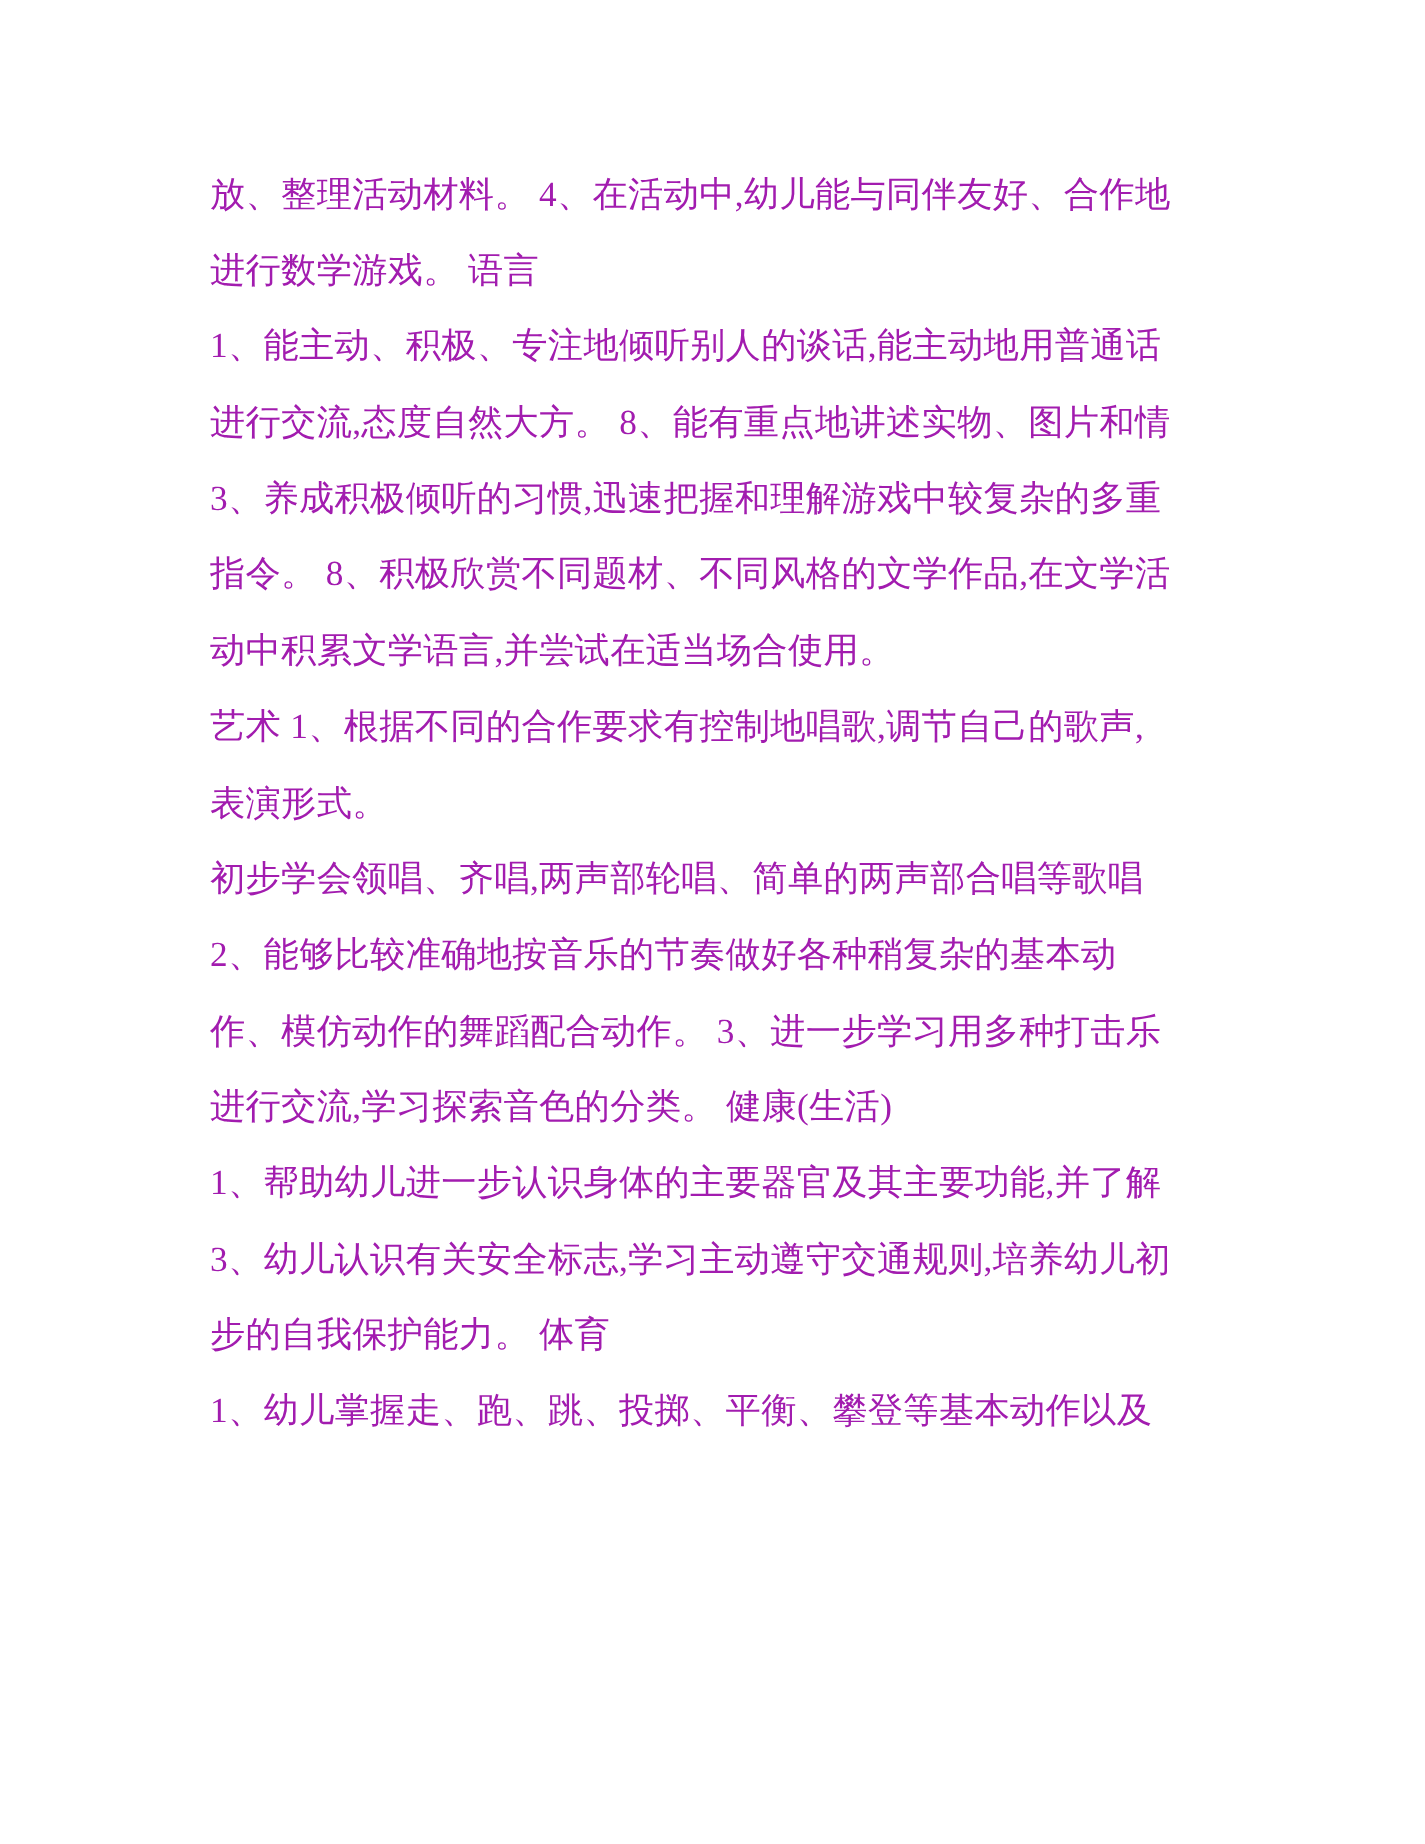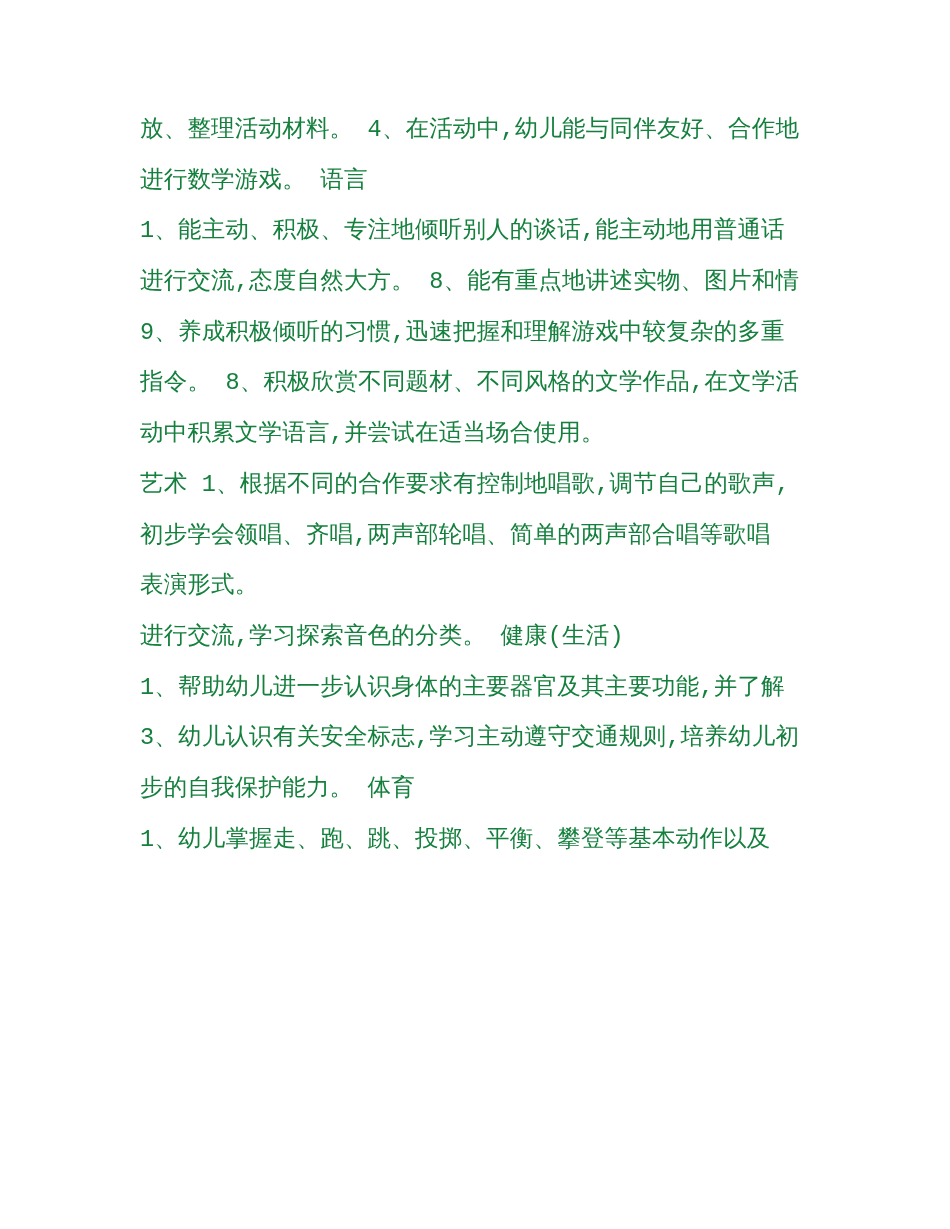--- a/index.html
+++ b/index.html
@@ -15,39 +15,41 @@
     }
     .page {
       position: absolute;
       left: 140px;
       top: 110px;
       width: 680px;
     }
     .line {
       height: 50.7px;
       line-height: 40px;
-      font-family: Liberation Mono, monospace;
+      font-family: Liberation Serif, serif;
       font-size: 23.5px;
-      color: #15803d;
+      color: #a21caf;
       white-space: nowrap;
       letter-spacing: 0.2px;
     }
   </style>
 </head>
 <body>
 
 <div class="page">
   <div class="line">放、整理活动材料。 4、在活动中,幼儿能与同伴友好、合作地</div>
   <div class="line">进行数学游戏。 语言</div>
   <div class="line">1、能主动、积极、专注地倾听别人的谈话,能主动地用普通话</div>
   <div class="line">进行交流,态度自然大方。 8、能有重点地讲述实物、图片和情</div>
-  <div class="line">9、养成积极倾听的习惯,迅速把握和理解游戏中较复杂的多重</div>
+  <div class="line">3、养成积极倾听的习惯,迅速把握和理解游戏中较复杂的多重</div>
   <div class="line">指令。 8、积极欣赏不同题材、不同风格的文学作品,在文学活</div>
   <div class="line">动中积累文学语言,并尝试在适当场合使用。</div>
   <div class="line">艺术 1、根据不同的合作要求有控制地唱歌,调节自己的歌声,</div>
+  <div class="line">表演形式。</div>
   <div class="line">初步学会领唱、齐唱,两声部轮唱、简单的两声部合唱等歌唱</div>
-  <div class="line">表演形式。</div>
+  <div class="line">2、能够比较准确地按音乐的节奏做好各种稍复杂的基本动</div>
+  <div class="line">作、模仿动作的舞蹈配合动作。 3、进一步学习用多种打击乐</div>
   <div class="line">进行交流,学习探索音色的分类。 健康(生活)</div>
   <div class="line">1、帮助幼儿进一步认识身体的主要器官及其主要功能,并了解</div>
   <div class="line">3、幼儿认识有关安全标志,学习主动遵守交通规则,培养幼儿初</div>
   <div class="line">步的自我保护能力。 体育</div>
   <div class="line">1、幼儿掌握走、跑、跳、投掷、平衡、攀登等基本动作以及</div>
 </div>
 
 </body></html>

